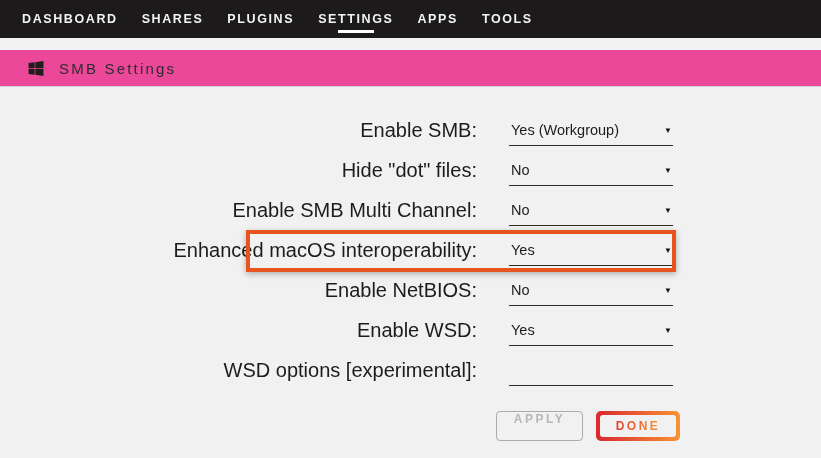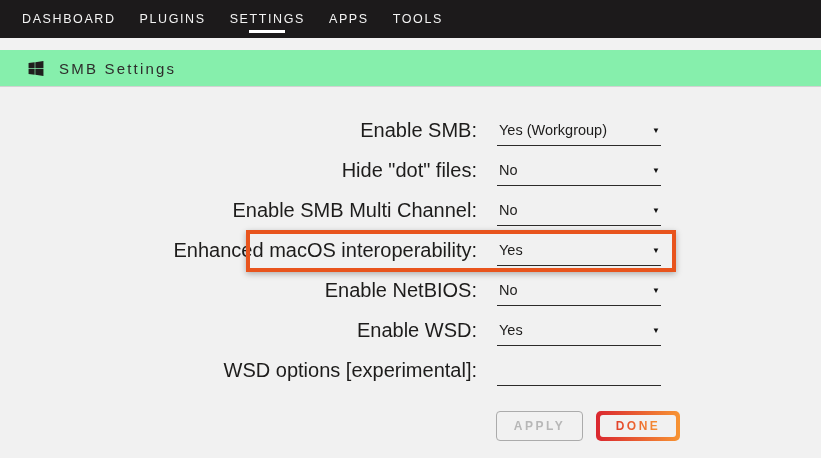--- a/index.html
+++ b/index.html
@@ -19,21 +19,21 @@
     display: flex;
     align-items: stretch;
     padding-left: 10px;
   }
   .nav-item {
     display: flex;
     align-items: center;
     padding: 0 12px;
     color: #f3f3f3;
     font-size: 12.5px;
-    font-weight: normal;
+    font-weight: bold;
     letter-spacing: 1.6px;
     cursor: pointer;
     position: relative;
     white-space: nowrap;
   }
   .nav-item.active::after {
     content: "";
     position: absolute;
     left: 50%;
     transform: translateX(-50%);
@@ -41,21 +41,21 @@
     width: 36px;
     height: 3px;
     background: #ffffff;
   }
 
   .strip { height: 12px; background: #f2f2f2; }
 
   
   .pageheader {
     height: 37px;
-    background: #86efac;
+    background: #ec4899;
     border-bottom: 1px solid #d2d2d2;
     display: flex;
     align-items: center;
     padding-left: 28px;
   }
   .win-icon { width: 16px; height: 17px; margin-right: 15px; flex: 0 0 auto; }
   .win-icon svg { width: 100%; height: 100%; display: block; }
   .page-title {
     font-size: 15px;
     letter-spacing: 2.2px;
@@ -67,21 +67,21 @@
   .row { display: flex; height: 40px; }
   .label {
     width: 477px;
     text-align: right;
     padding-top: 10px;
     font-size: 20px;
     color: #1d1c1b;
     line-height: 18px;
     white-space: nowrap;
   }
-  .control { margin-left: 20px; width: 164px; padding-top: 10px; }
+  .control { margin-left: 32px; width: 164px; padding-top: 10px; }
   .line {
     position: relative;
     border-bottom: 1px solid #2c2b2a;
     padding: 0 16px 6px 2px;
     font-size: 14.5px;
     color: #1d1c1b;
     line-height: 18px;
     min-height: 25px;
     cursor: pointer;
   }
@@ -127,21 +127,21 @@
     width: 87px; height: 30px;
     border: 1px solid #ababab;
     border-radius: 4px;
     background: transparent;
     color: #b7b7b7;
     font-family: inherit;
     font-weight: bold;
     font-size: 12px;
     letter-spacing: 2.5px;
     display: flex;
-    align-items: center;
+    align-items: flex-start;
     justify-content: center;
     cursor: default;
   }
   .done-btn {
     width: 84px; height: 30px;
     padding: 4px;
     border-radius: 5px;
     background: linear-gradient(90deg, #da2730 0%, #f79433 100%);
     cursor: pointer;
     border: 0;
@@ -167,20 +167,21 @@
       background-clip: text;
       -webkit-text-fill-color: transparent;
     }
   }
 </style>
 </head>
 <body>
 
 <div class="topnav">
   <span class="nav-item">DASHBOARD</span>
+  <span class="nav-item">SHARES</span>
   <span class="nav-item">PLUGINS</span>
   <span class="nav-item active">SETTINGS</span>
   <span class="nav-item">APPS</span>
   <span class="nav-item">TOOLS</span>
 </div>
 
 <div class="strip"></div>
 
 <div class="pageheader">
   <span class="win-icon">

